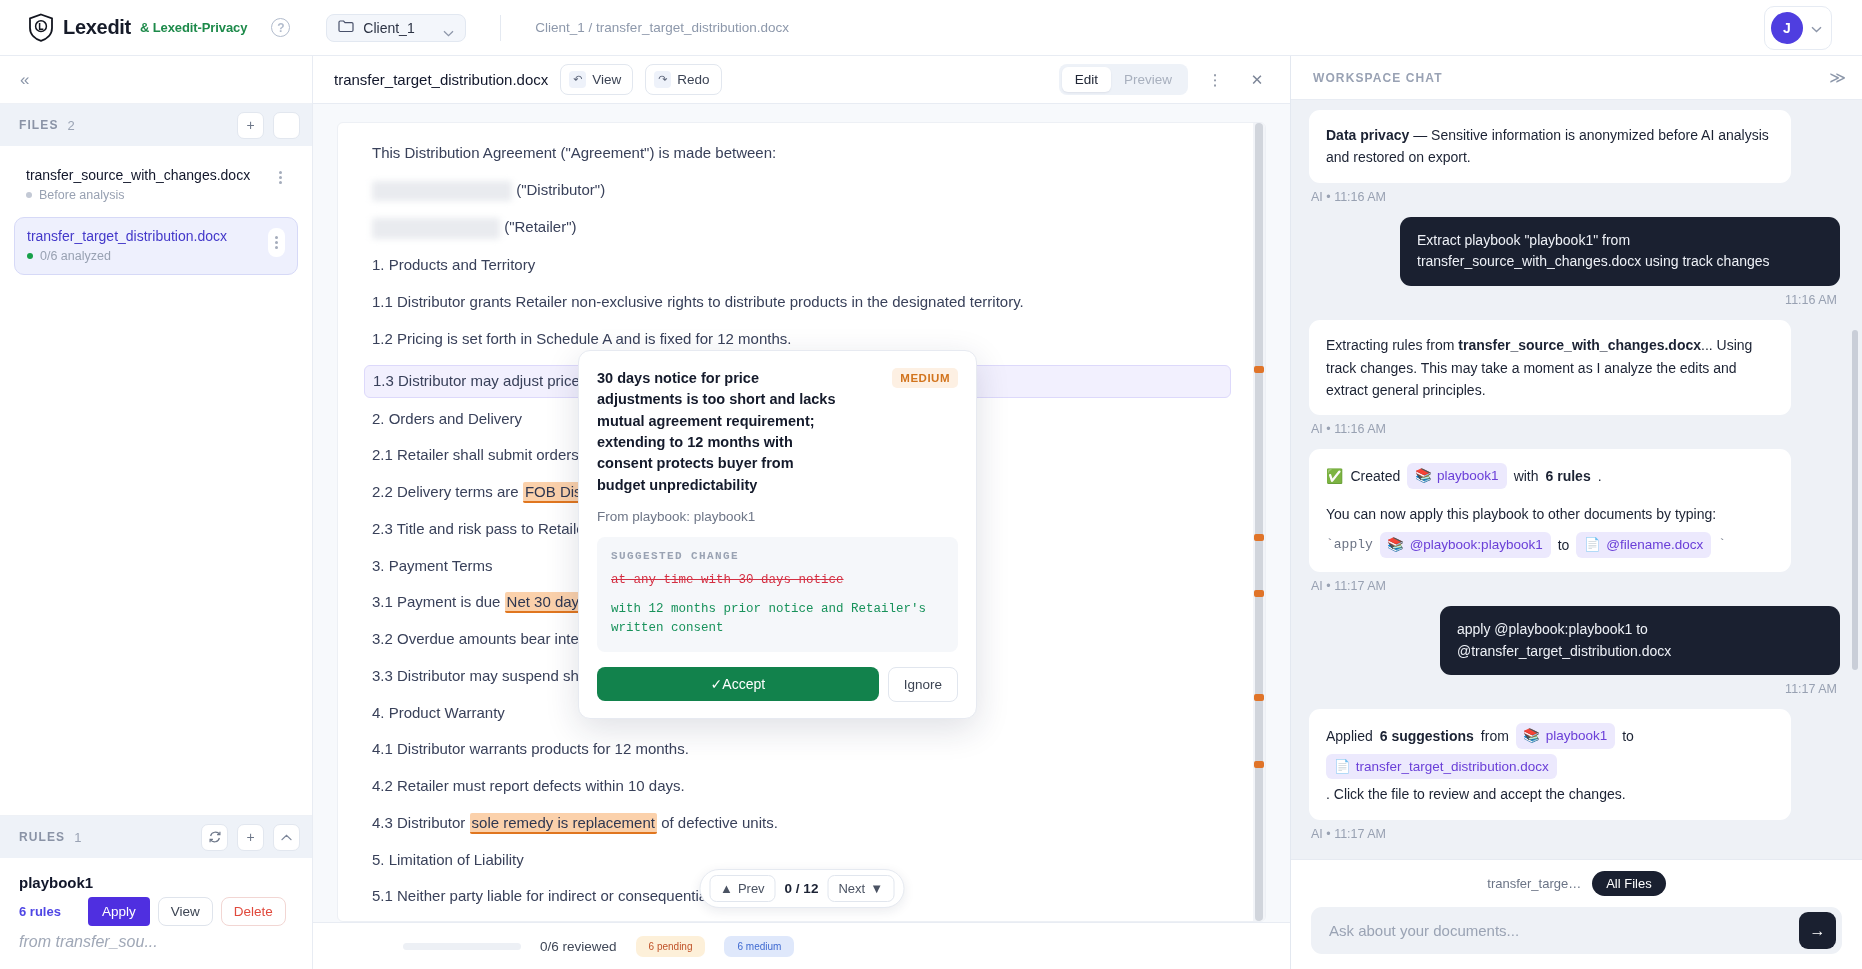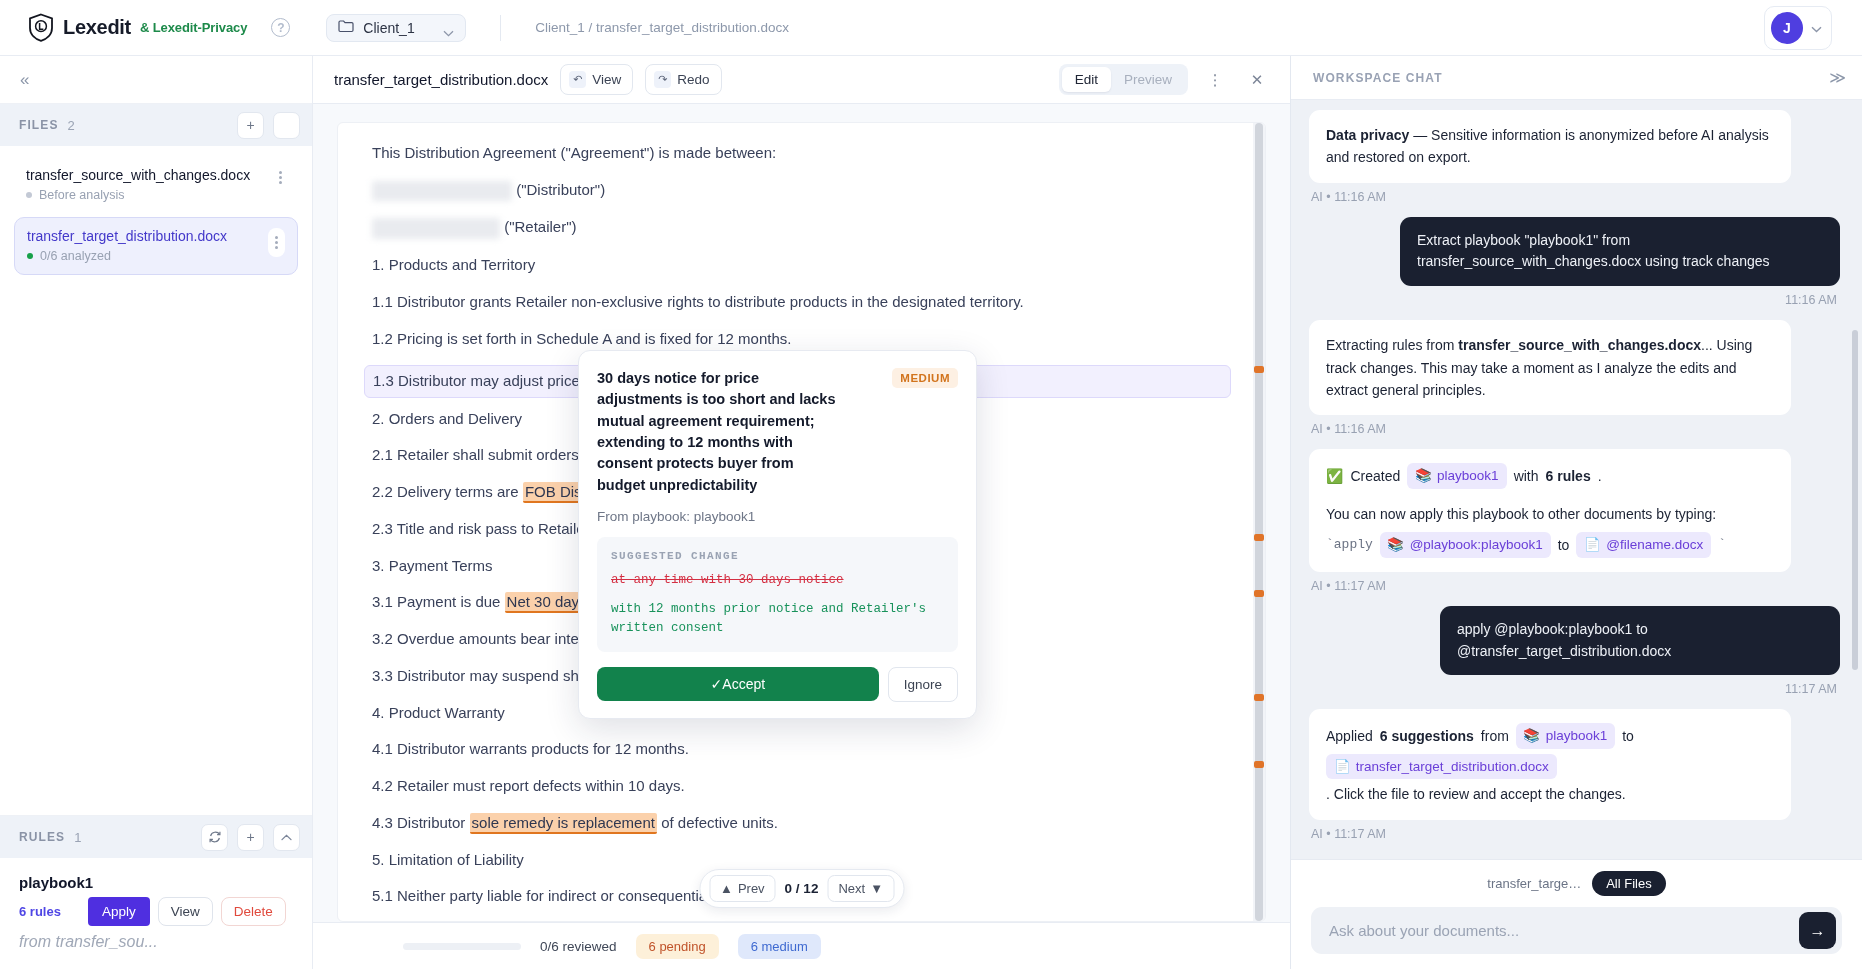--- a/index.html
+++ b/index.html
@@ -191,21 +191,21 @@
     background: #d1d5dc; border-radius: 4px; }
   .marker { position: absolute; left: 1px; width: 10px; height: 7px; background: #e07429;
     border-radius: 2px; }
 
   
   .statusbar { height: 47px; flex: 0 0 47px; background: #fff;
     border-top: 1px solid #e8ecf3; display: flex; align-items: center; gap: 19px;
     padding-left: 90px; }
   .progress { width: 118px; height: 7px; border-radius: 4px; background: #edf0f5; }
   .st-text { font-size: 13.5px; color: #3f4757; }
-  .chip { font-size: 13px; padding: 5px 13px; border-radius: 7px; }
+  .chip { font-size: 10px; padding: 5px 13px; border-radius: 7px; }
   .chip.pending { background: #fdf0d9; color: #c0532a; }
   .chip.medium { background: #dfe8fb; color: #3f6ad1; }
 
   
   .chat { width: 572px; flex: 0 0 572px; background: #eef1f6; display: flex;
     flex-direction: column; border-left: 1px solid #e3e8f0; min-height: 0; }
   .chat-head { height: 44px; flex: 0 0 44px; background: #fff;
     border-bottom: 1px solid #e8ecf3; display: flex; align-items: center;
     padding: 0 18px 0 22px; }
   .chat-head .t { font-size: 12px; letter-spacing: 1.1px; color: #99a2b4; font-weight: 600; }

